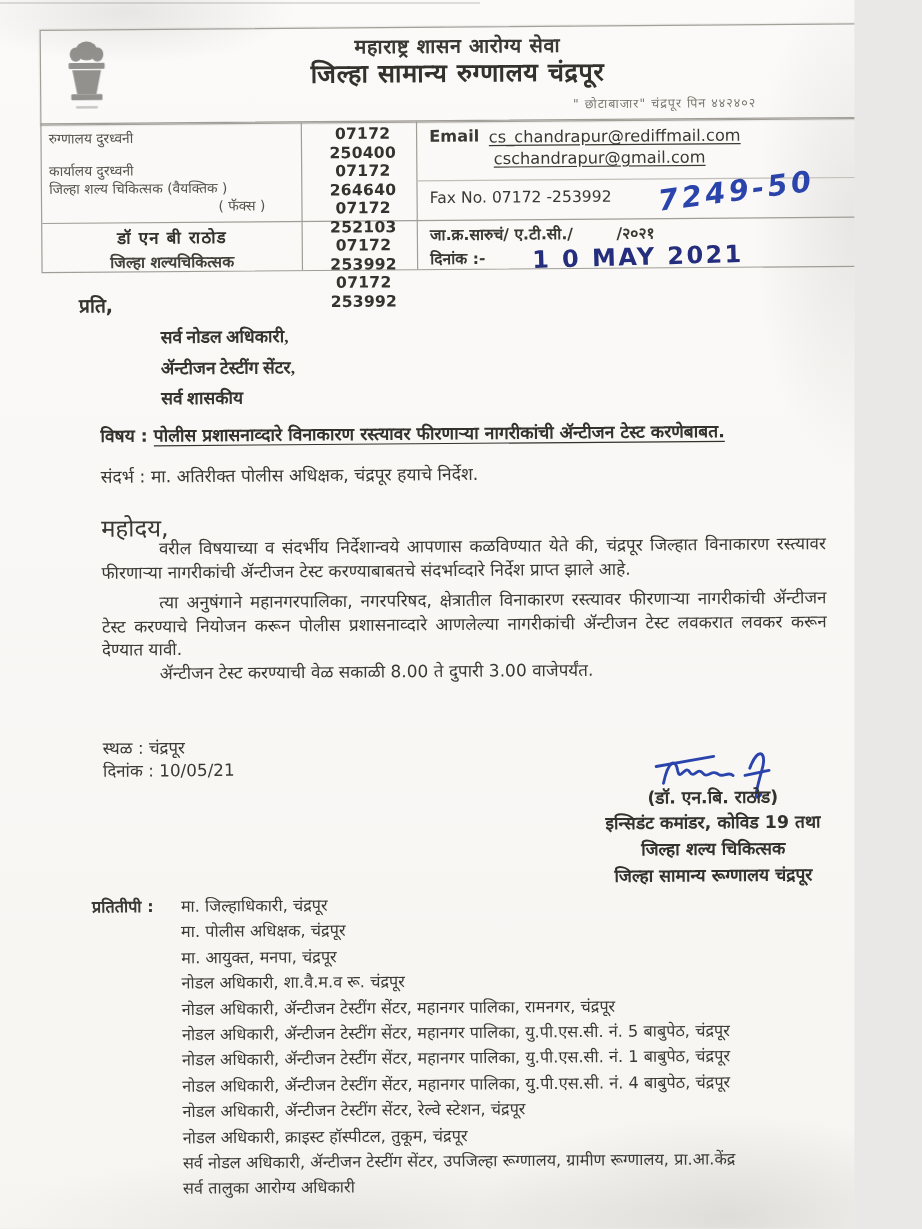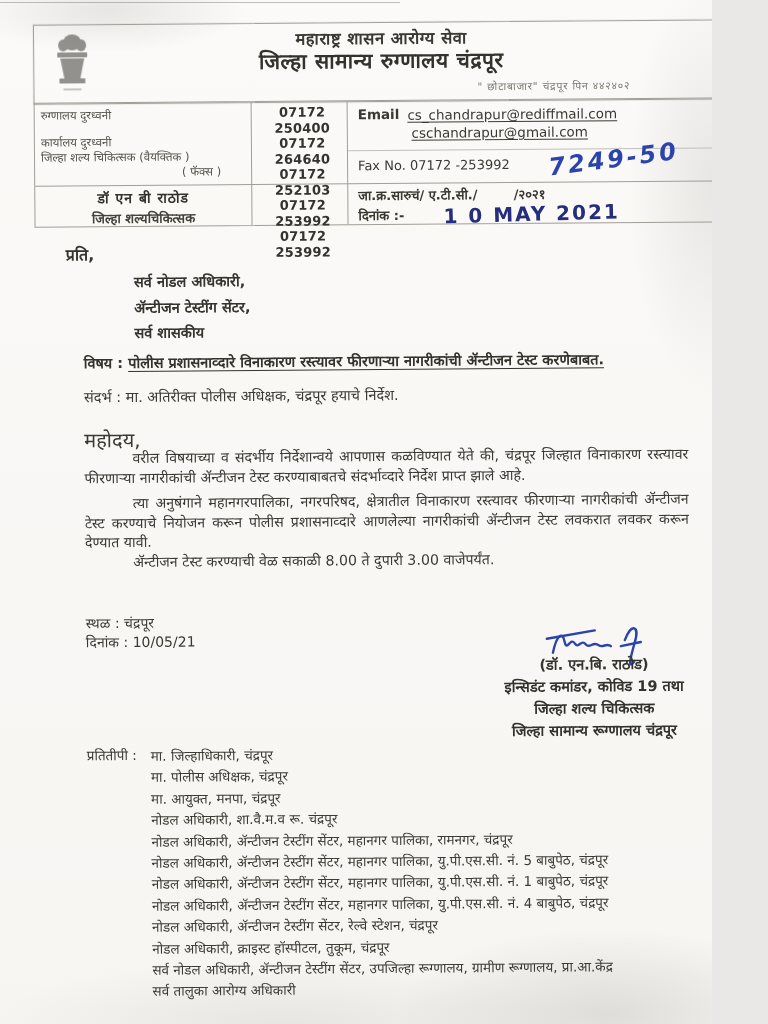--- a/index.html
+++ b/index.html
@@ -65,40 +65,40 @@
   .refno{font-size:13px;font-weight:700;color:#3a3831;white-space:pre;}
   .dateline{font-size:13px;font-weight:600;color:#3a3831;margin-top:2px;}
   .stamp{
     position:absolute;left:95px;top:20px;
     color:#252e7c;font-size:20px;font-weight:700;letter-spacing:2px;
     transform:rotate(-1.2deg);white-space:pre;
   }
 
   
   .toLabel{left:67px;top:241px;font-size:16px;font-weight:600;}
-  .recips{left:135px;top:268px;font-size:14.5px;font-weight:600;line-height:25.5px;}
+  .recips{left:135px;top:268px;font-size:14.5px;font-weight:600;line-height:25.5px;font-family:Liberation Serif, serif;}
   .subj{left:84px;top:350px;width:620px;font-size:14.5px;font-weight:700;color:#33322c;}
   .subj .u{text-decoration:underline;text-underline-offset:3px;}
   .refline{left:84px;top:384px;font-size:14.5px;color:#3a3933;}
   .salut{left:84px;top:424px;font-size:20px;color:#3a3933;}
   .para{width:604px;font-size:14.2px;line-height:19.5px;color:#3a3933;text-align:justify;}
   .p1{left:84px;top:447px;text-indent:48px;}
   .p2{left:84px;top:492px;text-indent:48px;}
   .p3{left:84px;top:551px;text-indent:48px;}
   .dt{left:84px;top:588px;font-size:14px;color:#3a3933;margin-top:42px;}
   .pl{left:84px;top:611px;font-size:14px;color:#3a3933;text-align:right;}
 
   
   .sigblock{left:452px;top:655px;width:280px;text-align:center;}
   .signame{font-size:14.5px;font-weight:600;color:#34332d;}
   .sigtitles{font-size:14.5px;font-weight:700;color:#33322c;line-height:22px;margin-top:2px;}
   .sig-svg{position:absolute;left:535px;top:620px;}
 
   
-  .cclabel{left:84px;top:744px;font-size:13.5px;font-weight:400;color:#3a3933;}
+  .cclabel{left:74px;top:744px;font-size:13.5px;font-weight:700;color:#3a3933;}
   .cclist{left:148px;top:744px;width:580px;font-size:13.5px;font-weight:500;color:#3b3a33;line-height:21.4px;}
 
   .edgeline{left:0;top:2px;width:400px;height:0;border-top:1px solid rgba(120,118,114,.45);}
 </style>
 </head>
 <body>
 
 <div class="page">
   <div class="abs edgeline"></div>
   <div class="sheet">

